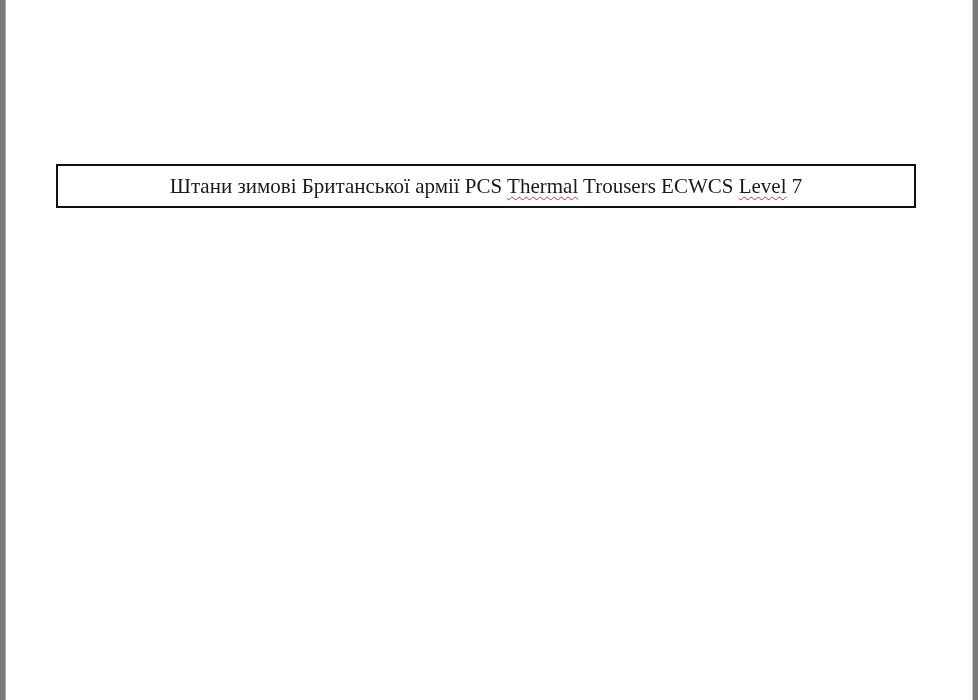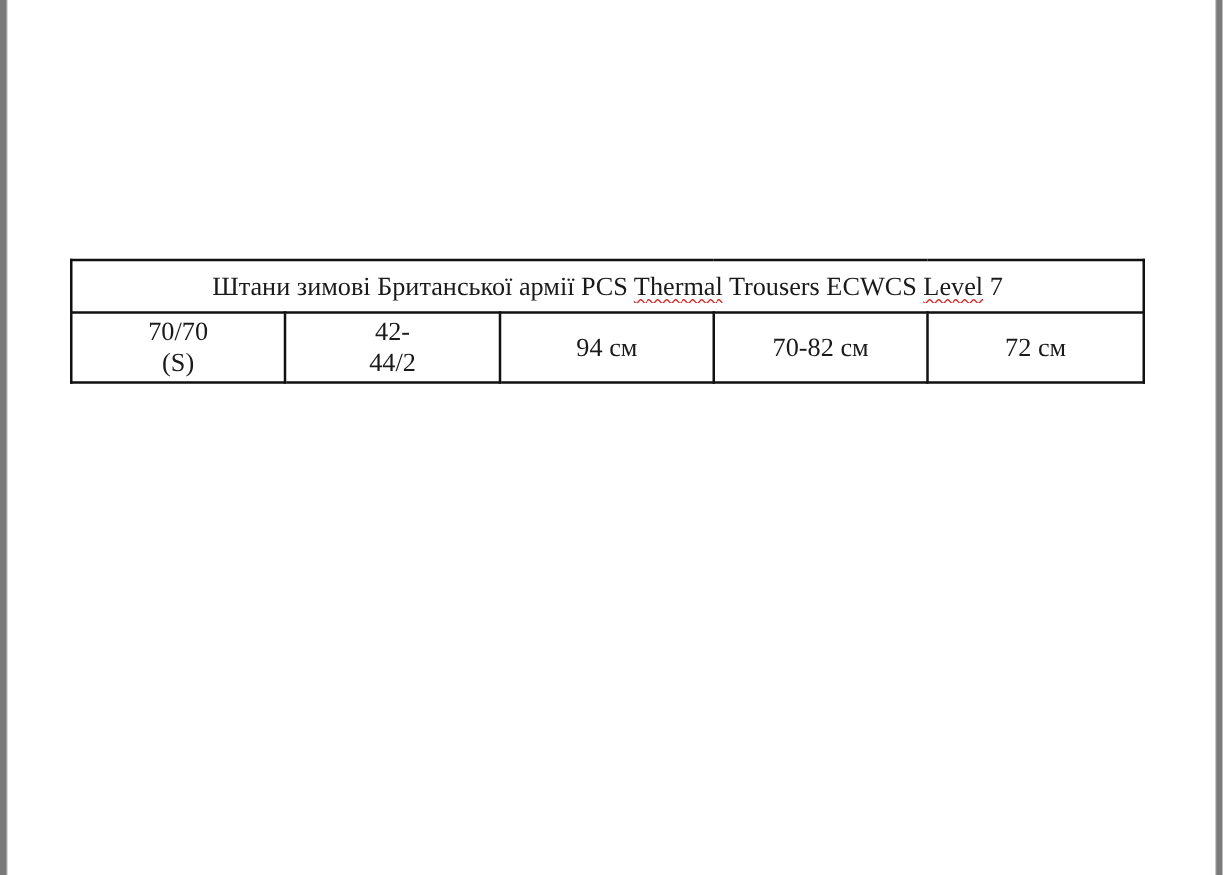--- a/index.html
+++ b/index.html
@@ -18,21 +18,20 @@
     background: #7a7a7a; border-left: 1px solid #c8c8c8;
   }
   .page {
     position: absolute; left: 6px; top: 0; width: 966px; height: 700px;
     background: #ffffff;
   }
   table.size-table {
     position: absolute; left: 56px; top: 164px;
     width: 858px; border-collapse: collapse;
     table-layout: fixed;
-    margin-top: 43px;
   }
   table.size-table td {
     border: 2px solid #111111;
     text-align: center; vertical-align: middle;
     font-size: 21px; line-height: 25px;
     padding: 0 4px;
   }
   .title-cell { height: 40px; font-size: 21px; }
   .head-row td { height: 55px; }
   .data-row td { height: 54px; }
@@ -55,27 +54,14 @@
       <col style="width:171px">
       <col style="width:173px">
   </colgroup>
   <tbody>
       <tr>
     <td class="title-cell" colspan="5">
       <span>Штани зимові Британської армії PCS </span><span class="spell">Thermal</span><span> Trousers ECWCS </span><span class="spell">Level</span><span> 7</span>
     </td>
   </tr>
 
-  <tr class="data-row">
-    <td>
-          <span class="line">70/70</span>
-          <span class="line">(S)</span>
-        </td>
-    <td>
-          <span class="line">42-</span>
-          <span class="line">44/2</span>
-        </td>
-    <td>94 см</td>
-    <td>70-82 см</td>
-    <td>72 см</td>
-  </tr>
 </tbody>
   </table>
 
 </body></html>

